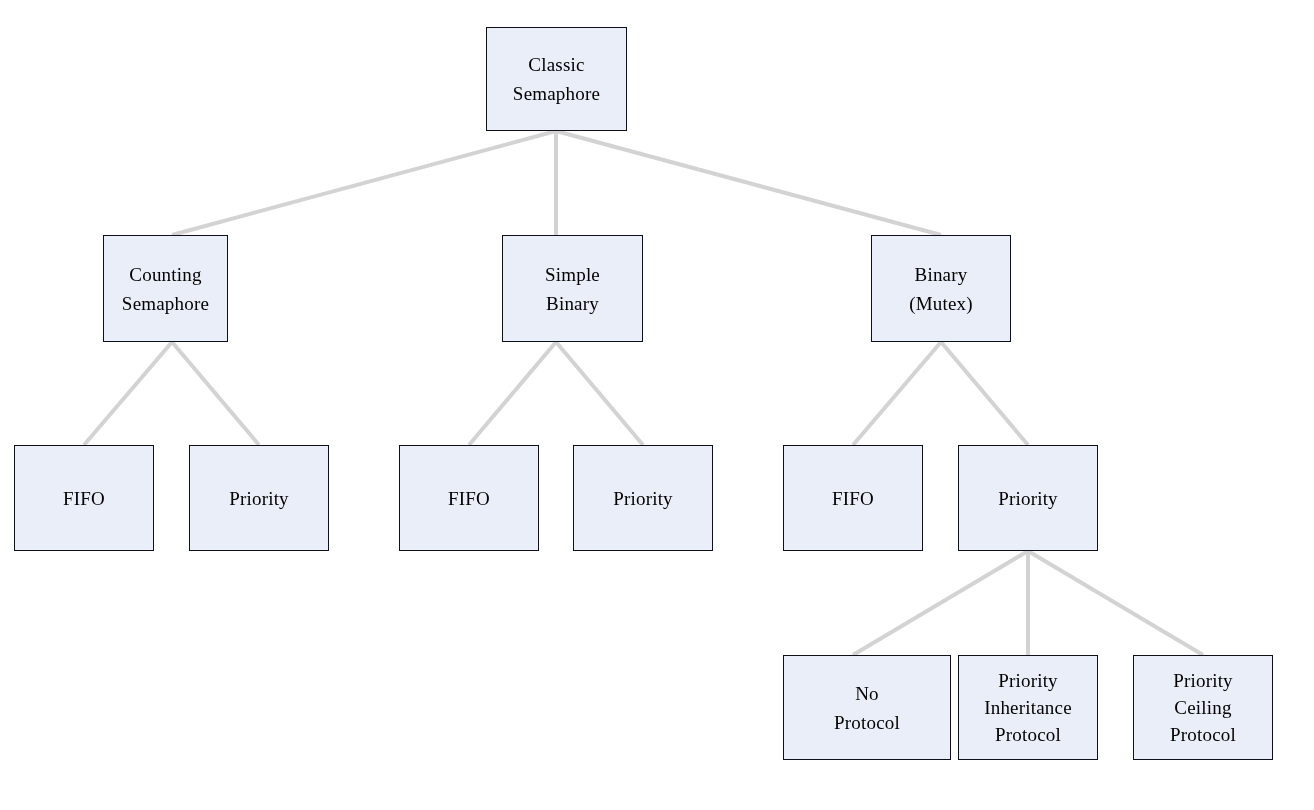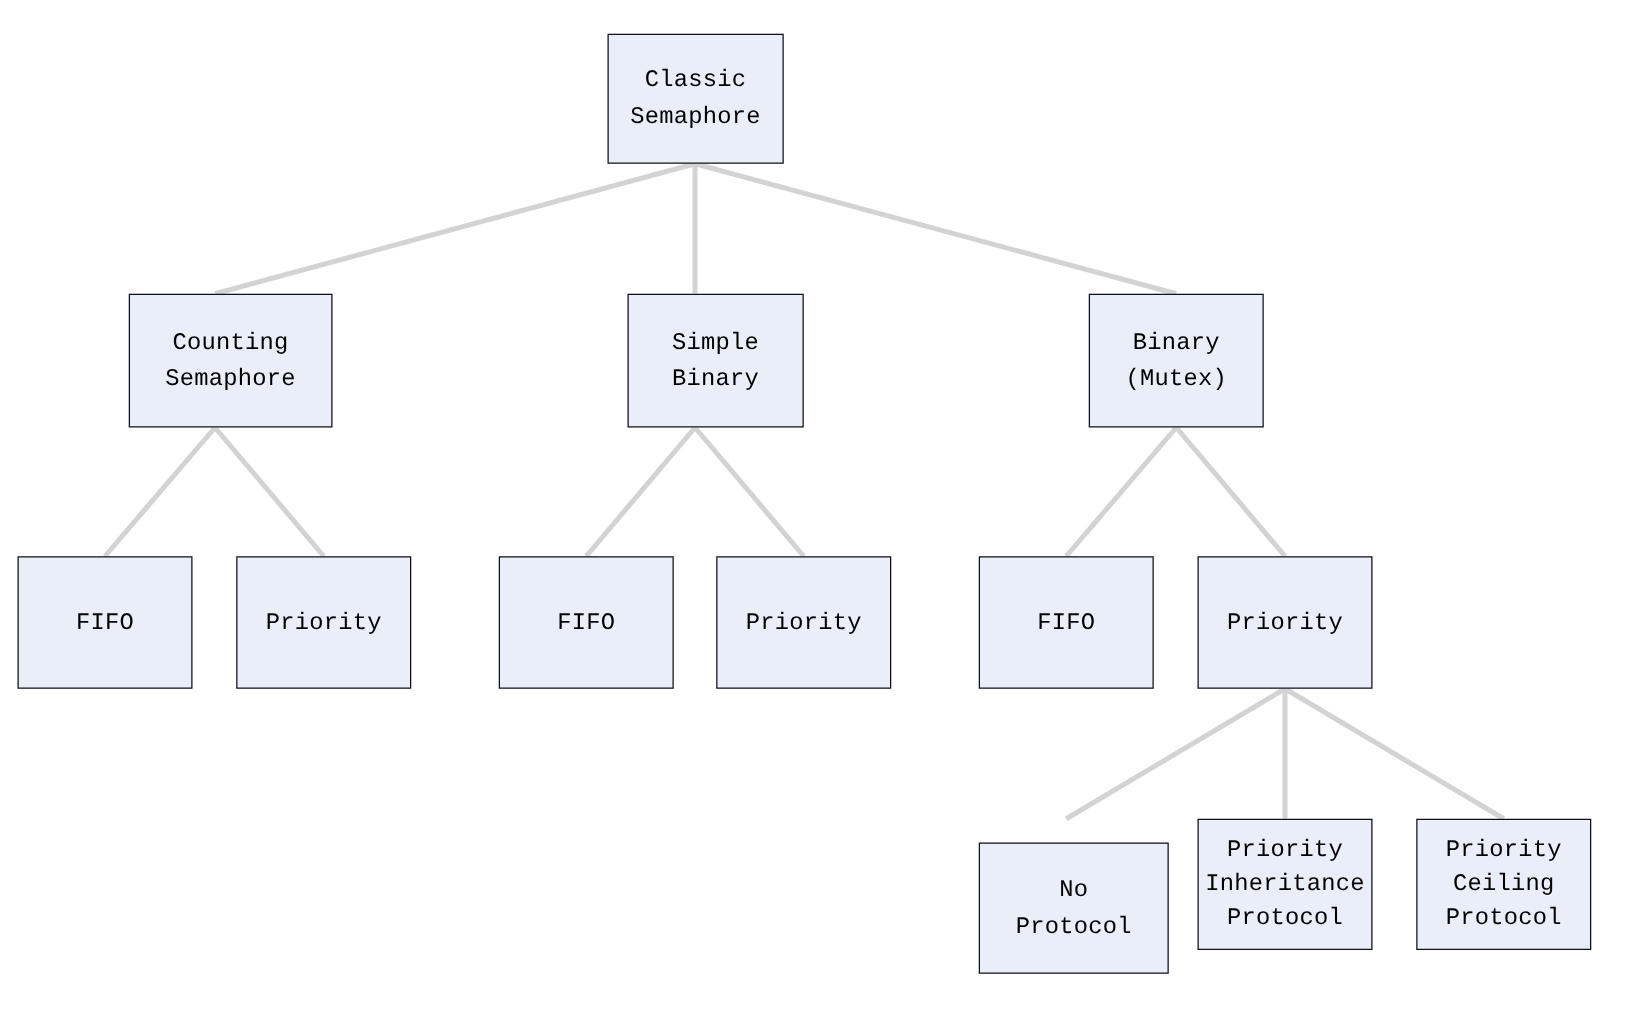--- a/index.html
+++ b/index.html
@@ -5,21 +5,21 @@
   html, body {
     margin: 0;
     padding: 0;
     background: #ffffff;
   }
   #canvas {
     position: relative;
     width: 1314px;
     height: 810px;
     background: #ffffff;
-    font-family: Liberation Mono, monospace;
+    font-family: Liberation Serif, serif;
     overflow: hidden;
   }
   #edges {
     position: absolute;
     left: 0;
     top: 0;
     width: 1314px;
     height: 810px;
     display: block;
   }
@@ -62,35 +62,35 @@
     <line class="edge" x1="941" y1="342" x2="853" y2="445" stroke="#d3d3d3"></line>
     <line class="edge" x1="941" y1="342" x2="1028" y2="445" stroke="#d3d3d3"></line>
     <line class="edge" x1="1028" y1="551" x2="853" y2="655" stroke="#d3d3d3"></line>
     <line class="edge" x1="1028" y1="551" x2="1028" y2="655" stroke="#d3d3d3"></line>
     <line class="edge" x1="1028" y1="551" x2="1203" y2="655" stroke="#d3d3d3"></line>
   </svg>
 
   <div class="node" style="left:486px; top:27px;  width:141px; height:104px;">Classic
 Semaphore</div>
 
-  <div class="node" style="left:103px; top:235px; width:163px; height:107px;">Counting
+  <div class="node" style="left:103px; top:235px; width:125px; height:107px;">Counting
 Semaphore</div>
   <div class="node" style="left:486px; top:235px; width:141px; height:107px;margin-left:16px;">Simple
 Binary</div>
   <div class="node" style="left:871px; top:235px; width:140px; height:107px;">Binary
 (Mutex)</div>
 
   <div class="node" style="left:14px;  top:445px; width:140px; height:106px;">FIFO</div>
   <div class="node" style="left:189px; top:445px; width:140px; height:106px;">Priority</div>
   <div class="node" style="left:399px; top:445px; width:140px; height:106px;">FIFO</div>
   <div class="node" style="left:573px; top:445px; width:140px; height:106px;">Priority</div>
   <div class="node" style="left:783px; top:445px; width:140px; height:106px;">FIFO</div>
   <div class="node" style="left:958px; top:445px; width:140px; height:106px;">Priority</div>
 
-  <div class="node" style="left:783px;  top:674px; width:152px; height:105px;">No
+  <div class="node" style="left:783px;  top:655px; width:168px; height:105px;">No
 Protocol</div>
   <div class="node tight" style="left:958px;  top:655px; width:140px; height:105px;">Priority
 Inheritance
 Protocol</div>
   <div class="node tight" style="left:1133px; top:655px; width:140px; height:105px;">Priority
 Ceiling
 Protocol</div>
 
 </div>
 

